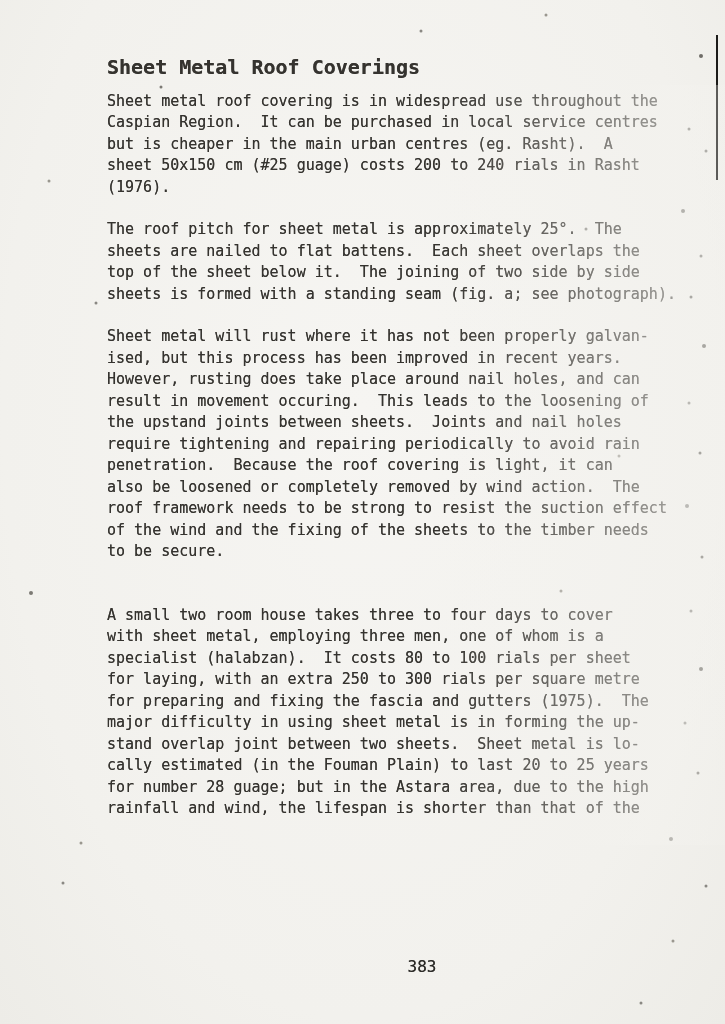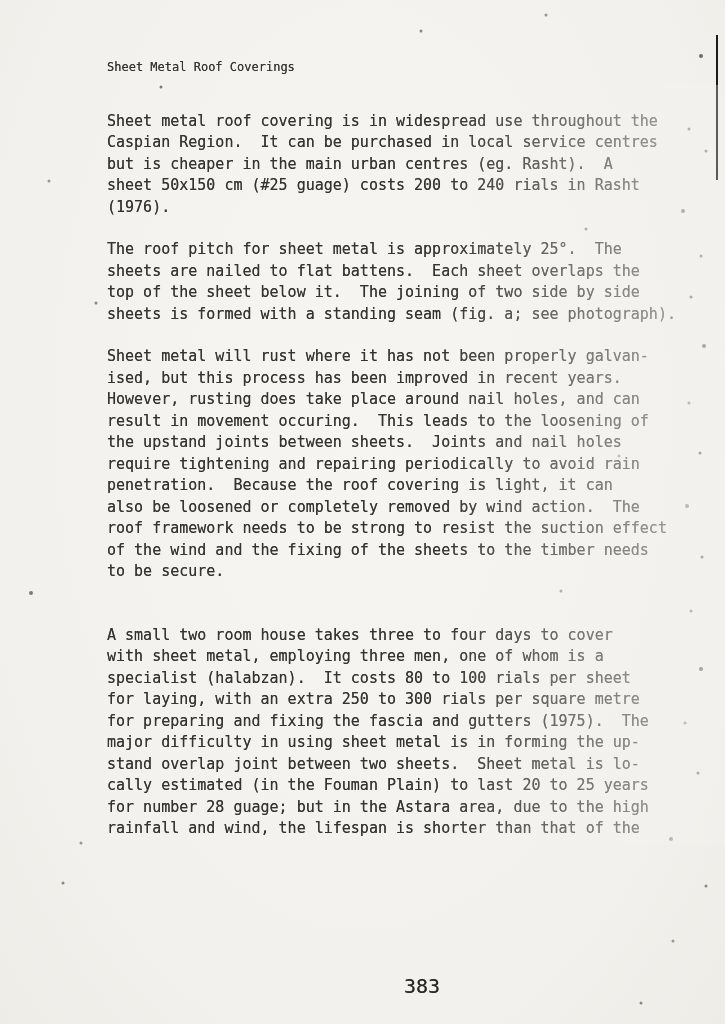--- a/index.html
+++ b/index.html
@@ -24,39 +24,39 @@
     left: 0;
     width: 725px;
     padding: 57px 0 0 107px;
     box-sizing: border-box;
     color: #35332f;
     font-size: 15px;
     line-height: 21.5px;
     text-shadow: 0 0 0.6px rgba(50, 48, 44, 0.75);
   }
   .doc-title {
-    font-size: 12px;
-    font-weight: normal;
-    margin: 0 0 32px 0;
+    font-size: 20px;
+    font-weight: bold;
+    margin: 0 0 12px 0;
     white-space: pre;
   }
   .para {
     white-space: pre;
     margin: 0 0 21px 0;
   }
   #paragraphs .para:nth-child(3) {
     margin-bottom: 42px;
   }
   .pagenum {
     margin-top: 136px;
     width: 560px;
     text-align: center;
     padding-left: 35px;
     color: #2b2a27;
-    font-size: 20px;
+    font-size: 16px;
   }
   
   .fade-overlay {
     position: absolute;
     top: 85px;
     left: 0;
     width: 725px;
     height: 760px;
     pointer-events: none;
     background: linear-gradient(90deg,

